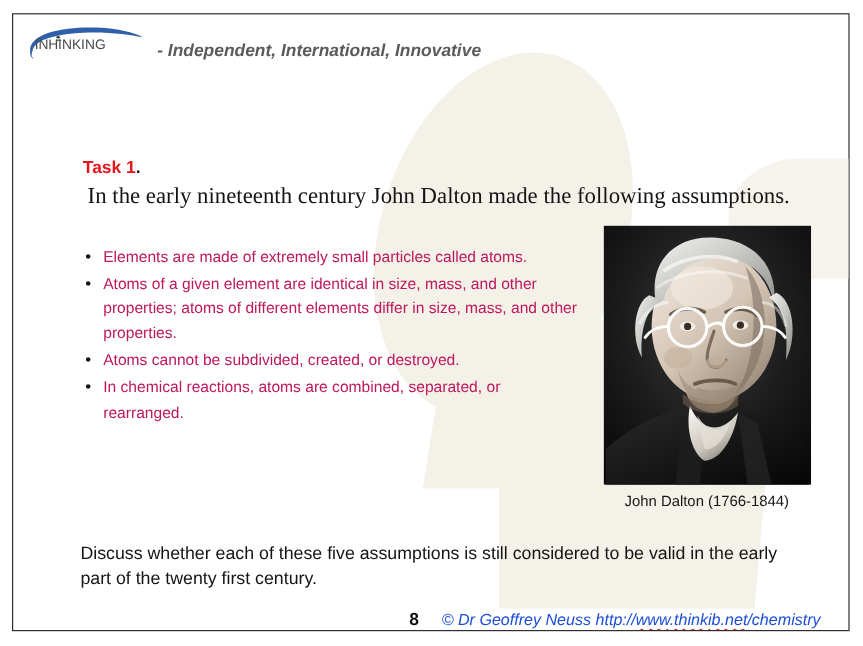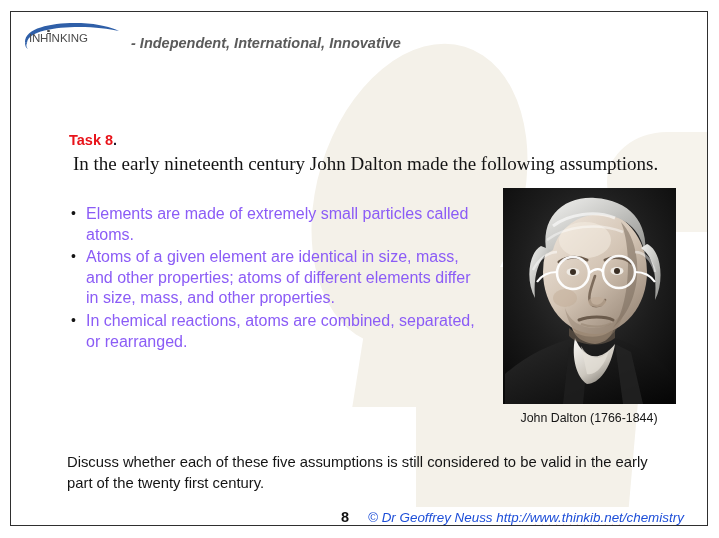--- a/index.html
+++ b/index.html
@@ -198,23 +198,23 @@
     width: 420px;
     margin: 0;
     padding: 0;
     list-style: none;
   }
   #assumption-list li {
     position: relative;
     padding-left: 19px;
     margin-bottom: 2px;
     font-family: "Liberation Sans", sans-serif;
-    font-size: 16px;
+    font-size: 13px;
     line-height: 20.6px;
-    color: #8b5cf6;
+    color: #be185d;
     white-space: pre-wrap;
   }
   #assumption-list li::before {
     content: "\2022";
     position: absolute;
     left: 4px;
     top: -1px;
     font-size: 14px;
     color: #141414;
   }
@@ -305,26 +305,27 @@
         <div id="logo-wordmark"><span>IN</span><span class="tall">HINKING</span></div>
         <div id="logo-person">
           <div class="head"></div>
           <div class="arms"></div>
         </div>
       </div>
       <div id="header-tagline">- Independent, International, Innovative</div>
     </div>
 
 
-    <div id="task-label"><span>Task 8</span><span class="dot">.</span></div>
+    <div id="task-label"><span>Task 1</span><span class="dot">.</span></div>
     <div id="task-intro">In the early nineteenth century John Dalton made the following assumptions.</div>
 
     <ul id="assumption-list">
       <li>Elements are made of extremely small particles called atoms.</li>
       <li>Atoms of a given element are identical in size, mass, and other properties; atoms of different elements differ in size, mass, and other properties.</li>
+      <li>Atoms cannot be subdivided, created, or destroyed.</li>
       <li>In chemical reactions, atoms are combined, separated, or rearranged.</li>
     </ul>
 
     <figure id="portrait-figure" style="margin:0;">
       <svg id="portrait-image" viewBox="0 0 173 216" xmlns="http://www.w3.org/2000/svg">
         <defs>
           <radialGradient id="bgGrad" cx="50%" cy="38%" r="72%">
             <stop offset="0%" stop-color="#3a3a3a"></stop>
             <stop offset="55%" stop-color="#1d1d1d"></stop>
             <stop offset="100%" stop-color="#0a0a0a"></stop>

